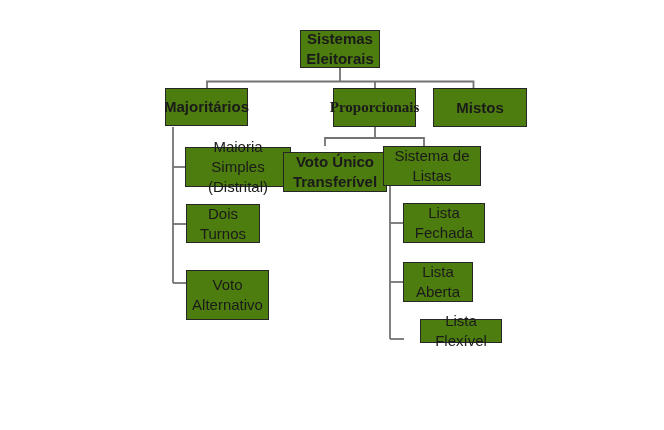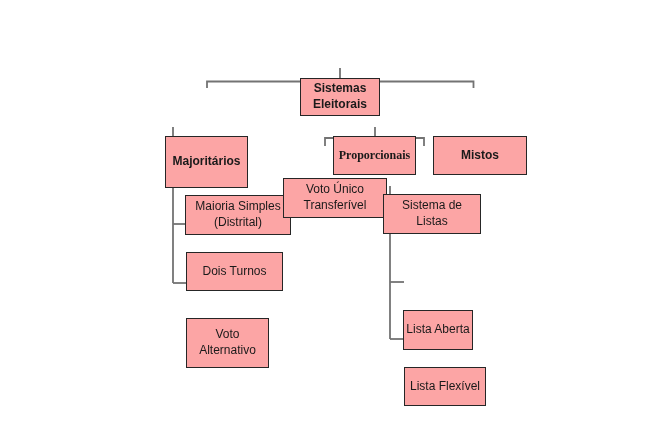--- a/index.html
+++ b/index.html
@@ -19,30 +19,29 @@
     position: absolute;
     left: 0;
     top: 0;
     width: 664px;
     height: 430px;
   }
   .node {
     position: absolute;
     box-sizing: border-box;
     border: 1.5px solid #262626;
-    background: #fca5a5;
+    background: #4d7c0f;
     display: flex;
     align-items: center;
     justify-content: center;
     text-align: center;
     white-space: pre-line;
-    font-size: 12px;
+    font-size: 15px;
     line-height: 1.32;
     color: #1a1a1a;
-    margin-top: 48px;
   }
   .node.bold {
     font-weight: 700;
   }
 </style>
 </head>
 <body>
 
 <div class="canvas">
 
@@ -62,31 +61,32 @@
 
     <line x1="390" y1="186" x2="390" y2="339"></line>
     <line x1="390" y1="223" x2="404" y2="223"></line>
     <line x1="390" y1="282" x2="404" y2="282"></line>
     <line x1="390" y1="339" x2="404" y2="339"></line>
   </svg>
 
   <div class="node bold" style="left:300px; top:30px; width:80px; height:38px;">Sistemas
 Eleitorais</div>
 
-  <div class="node bold" style="left:165px; top:88px; width:83px; height:52px;">Majoritários</div>
+  <div class="node bold" style="left:165px; top:88px; width:83px; height:38px;">Majoritários</div>
   <div class="node bold" style="left:333px; top:88px; width:83px; height:39px;font-family:Liberation Serif, serif;">Proporcionais</div>
   <div class="node bold" style="left:433px; top:88px; width:94px; height:39px;">Mistos</div>
 
   <div class="node" style="left:185px; top:147px; width:106px; height:40px;">Maioria Simples
 (Distrital)</div>
-  <div class="node" style="left:186px; top:204px; width:97px; height:39px;">Dois Turnos</div>
+  <div class="node" style="left:186px; top:204px; width:74px; height:39px;">Dois Turnos</div>
   <div class="node" style="left:186px; top:270px; width:83px; height:50px;">Voto
 Alternativo</div>
 
-  <div class="node" style="left:283px; top:130px; width:104px; height:40px;">Voto Único
+  <div class="node" style="left:283px; top:152px; width:104px; height:40px;font-weight:bold;">Voto Único
 Transferível</div>
   <div class="node" style="left:383px; top:146px; width:98px; height:40px;">Sistema de
 Listas</div>
 
+  <div class="node" style="left:403px; top:203px; width:82px; height:40px;">Lista Fechada</div>
   <div class="node" style="left:403px; top:262px; width:70px; height:40px;">Lista Aberta</div>
-  <div class="node" style="left:404px; top:319px; width:82px; height:39px;">Lista Flexível</div>
+  <div class="node" style="left:420px; top:319px; width:82px; height:24px;">Lista Flexível</div>
 
 </div>
 
 </body></html>

